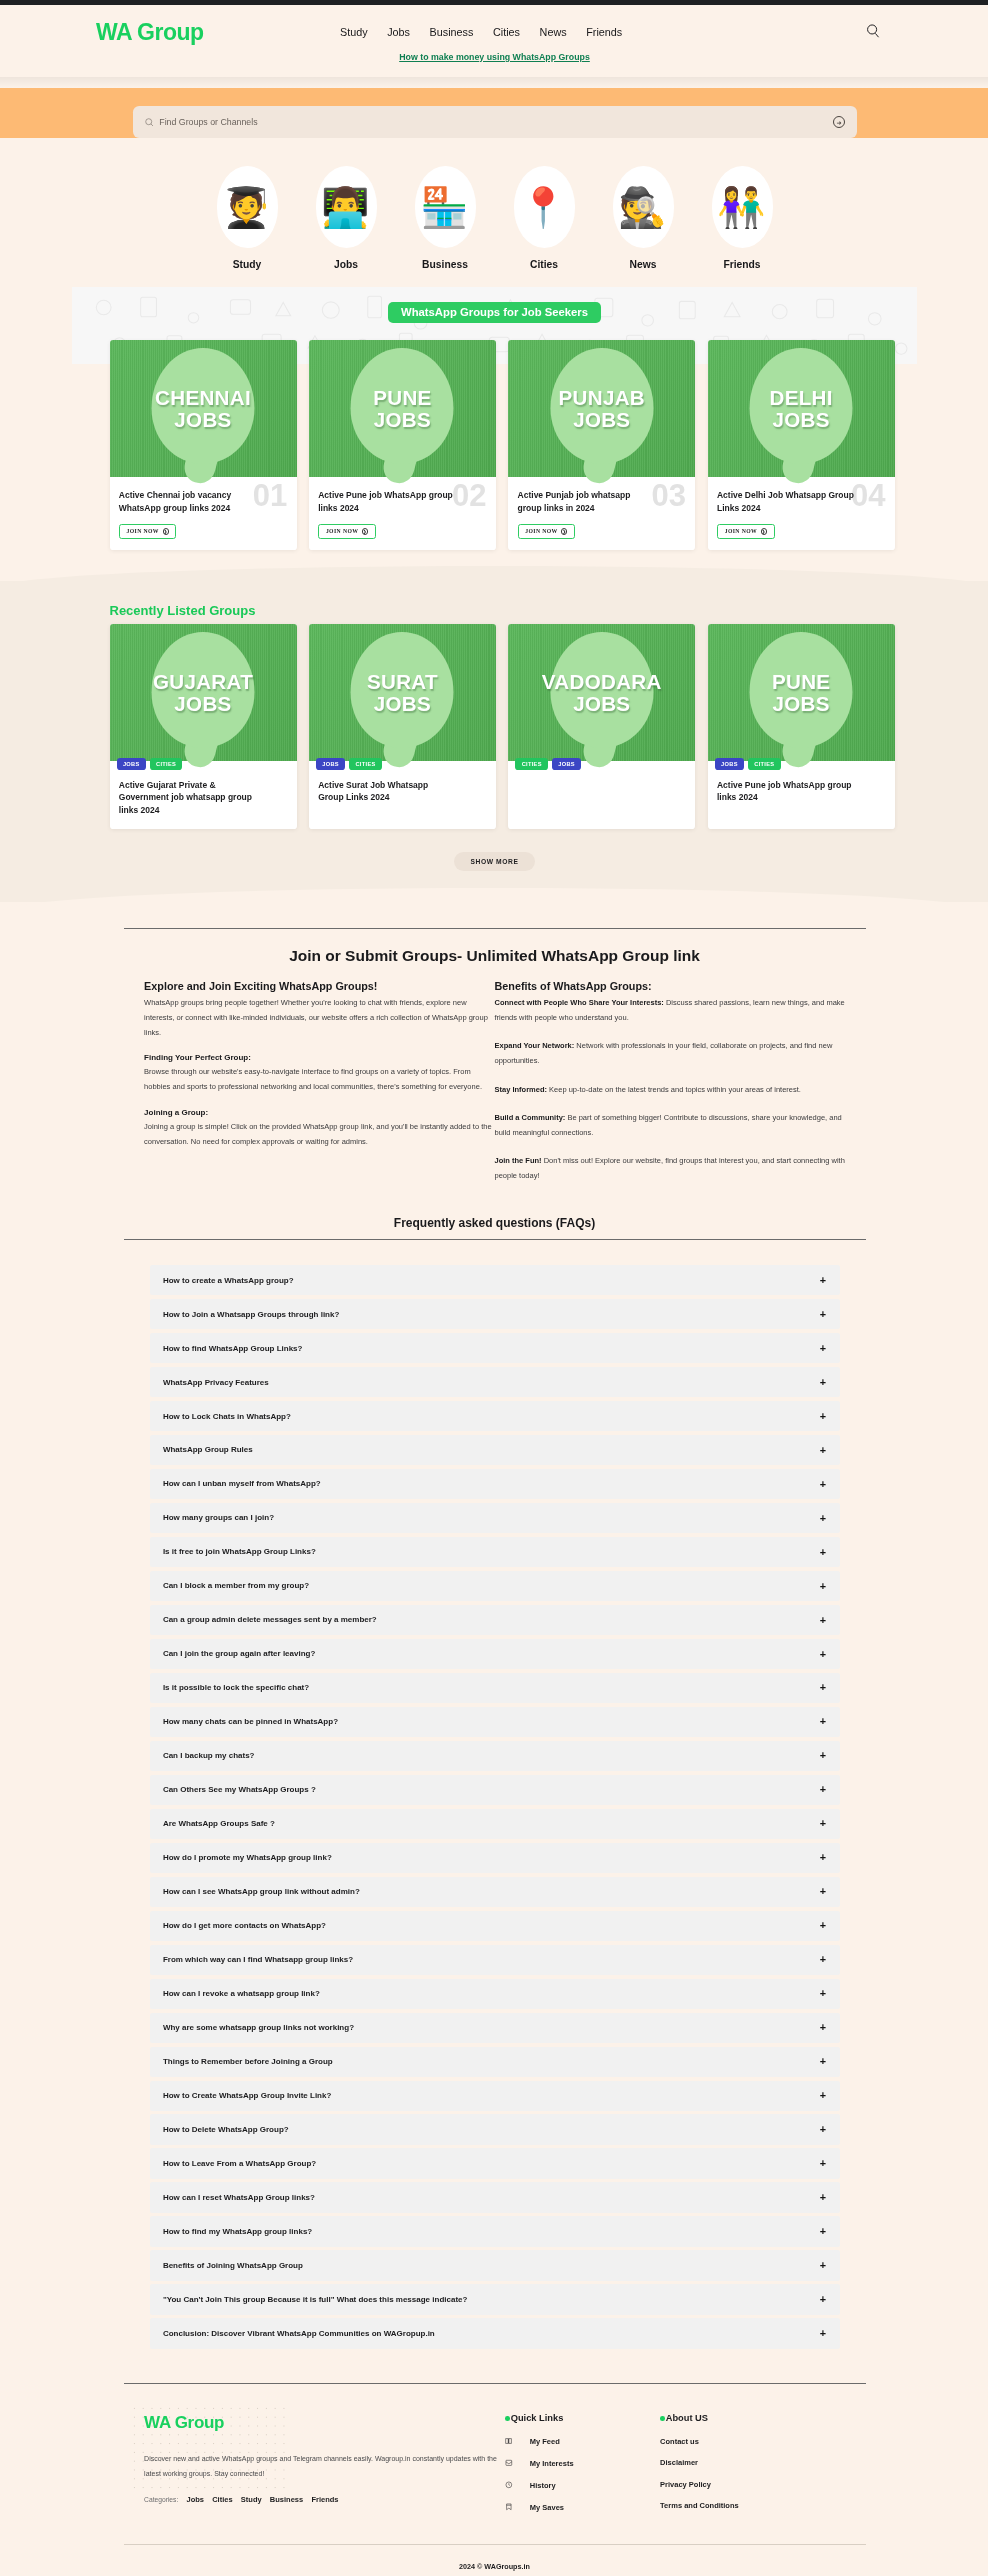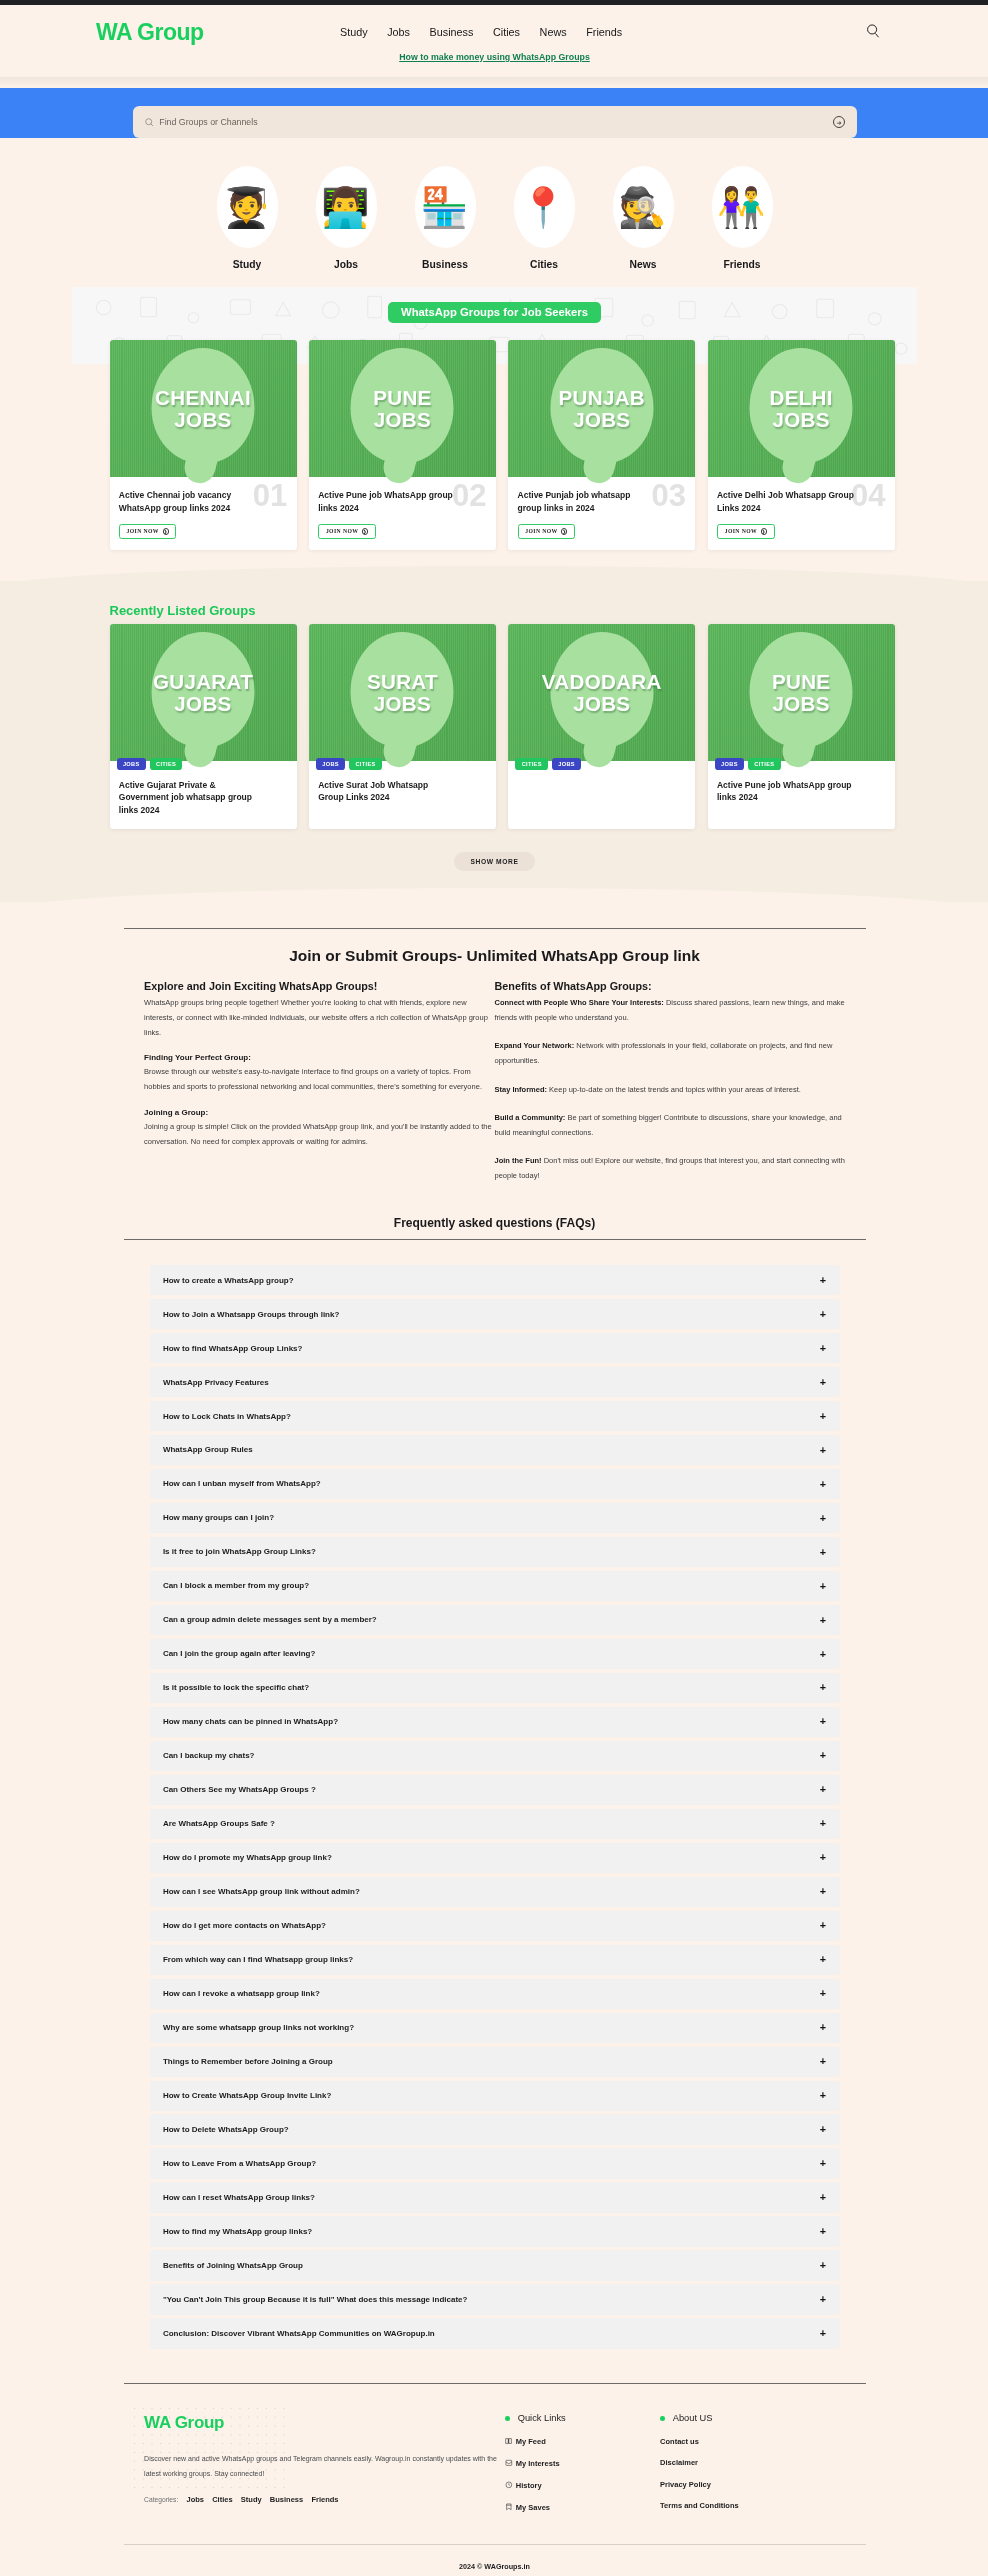--- a/index.html
+++ b/index.html
@@ -62,21 +62,21 @@
     font-weight: 600;
   }
   .header-shadow {
     height: 11.3px;
     width: 100%;
     background: linear-gradient(180deg, rgba(0,0,0,0.055), rgba(0,0,0,0));
   }
 
   
   .searchwrap {
-    background: #3b82f6;
+    background: #fdba74;
     padding: 18.5px 0 0 0;
   }
   .searchbar {
     margin: 0 auto;
     width: 724px;
     height: 32px;
     background: #f1e6dc;
     border-radius: 6.2px;
     display: flex;
     align-items: center;
@@ -412,27 +412,27 @@
     display: flex; align-items: baseline; gap: 8.2px;
     font-size: 6.7px;
     color: #6d6d6f;
   }
   .foot-cats a {
     color: #1c1c1e; text-decoration: none; font-weight: 700; font-size: 7.5px;
   }
   .foot-col { width: 155px; }
   .foot-col.about { width: 155px; }
   .foot-h {
-    font-size: 9.3px; font-weight: 400; color: #1c1c1e;
-    display: flex; align-items: center; gap: 8px;
+    font-size: 9.3px; font-weight: 700; color: #1c1c1e;
+    display: flex; align-items: center; gap: 1px;
     margin-bottom: 13.4px;
   }
   .greendot { width: 4.6px; height: 4.6px; border-radius: 50%; background: #19d05f; display:inline-block;}
   .foot-li {
-    display: flex; align-items: flex-start; gap: 3px;
+    display: flex; align-items: flex-start; gap: 17px;
     font-size: 7.5px; font-weight: 700; color: #1c1c1e;
     margin-bottom: 12.4px;
     text-decoration: none;
   }
   .foot-li svg { width: 7.7px; height: 7.7px; }
   .copy-hr { height: 0.5px; background: #d9cfc4; margin: 18.5px 0 0 0; }
   .copy {
     text-align: center;
     font-size: 7.2px;
     font-weight: 700;

